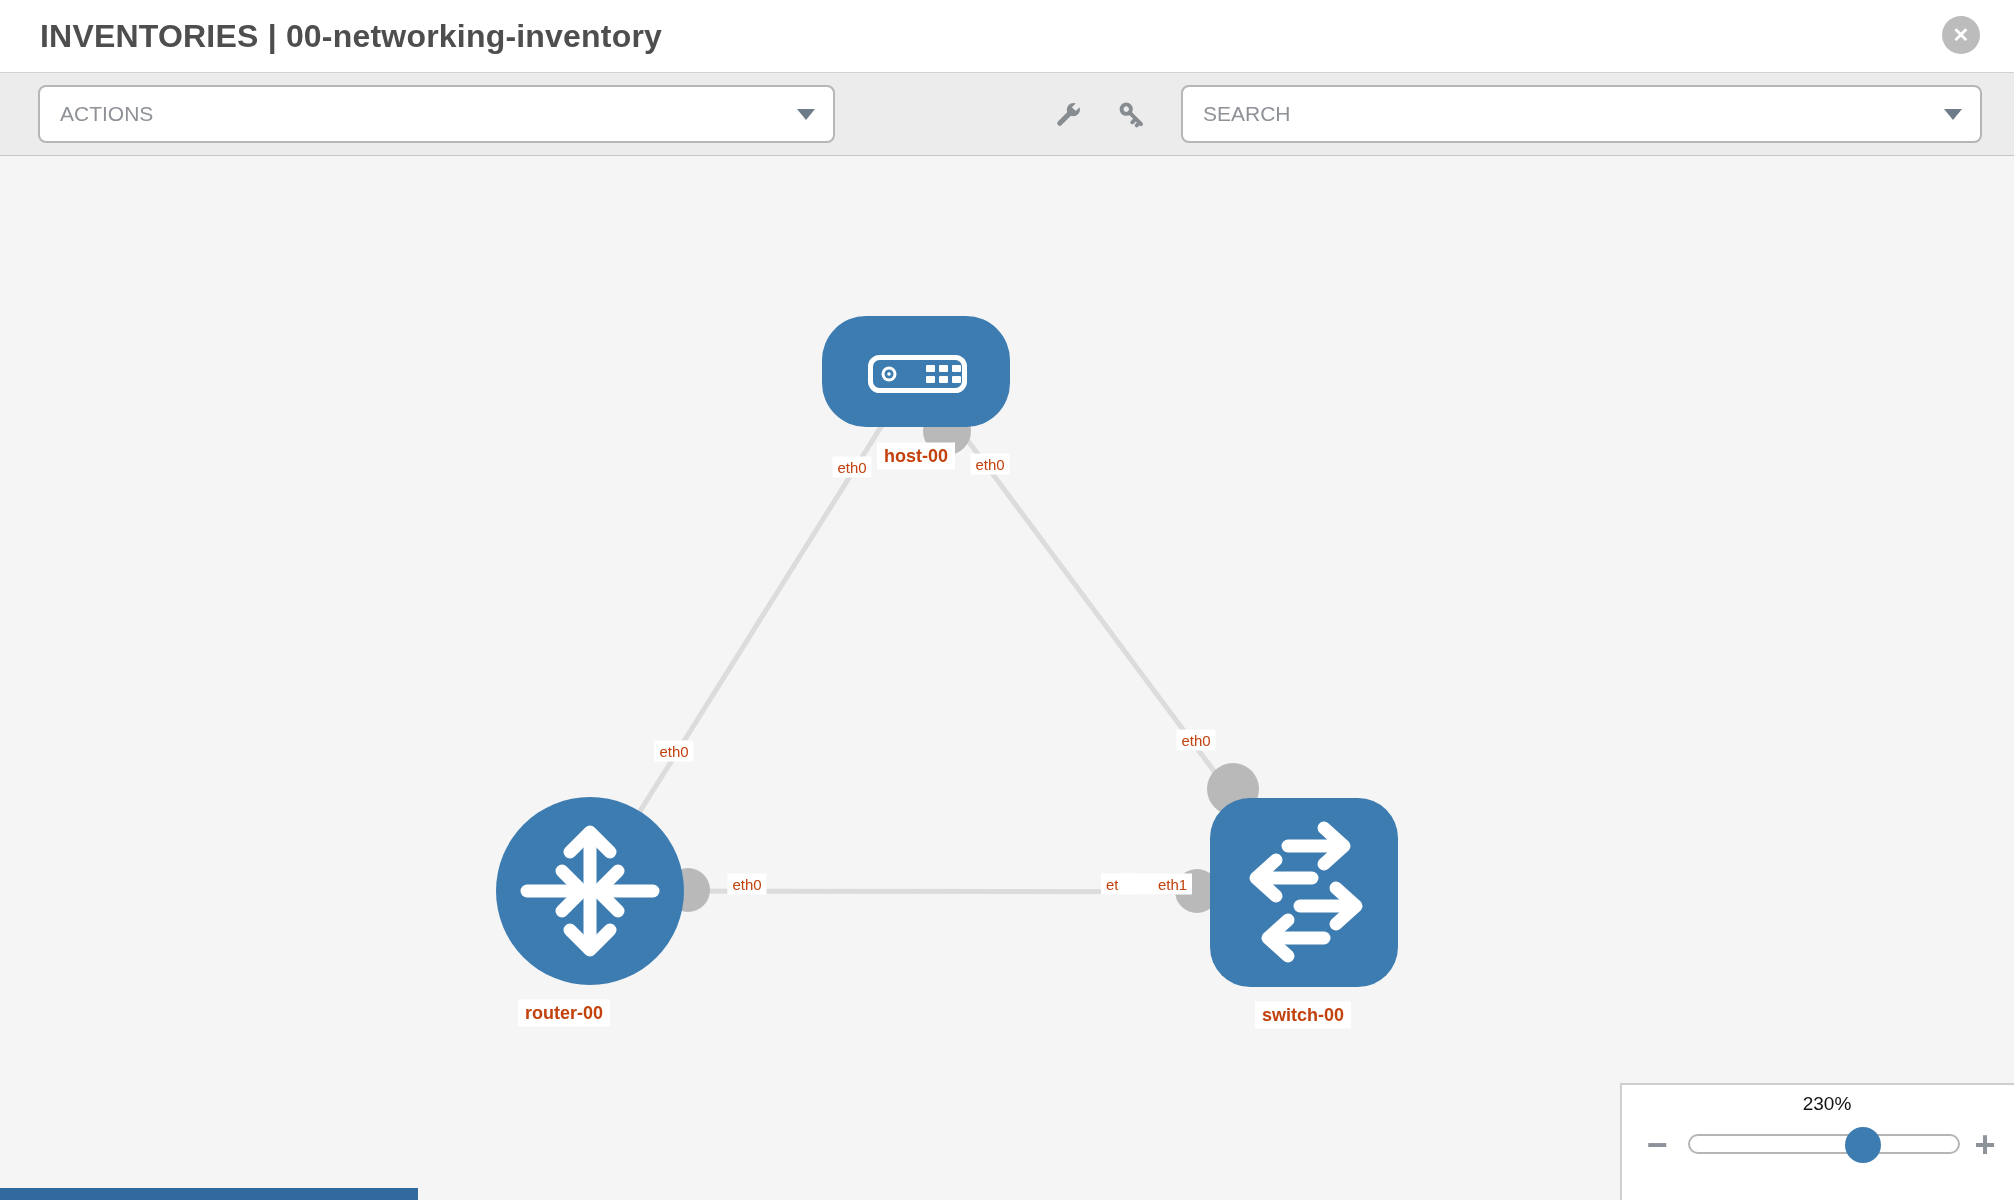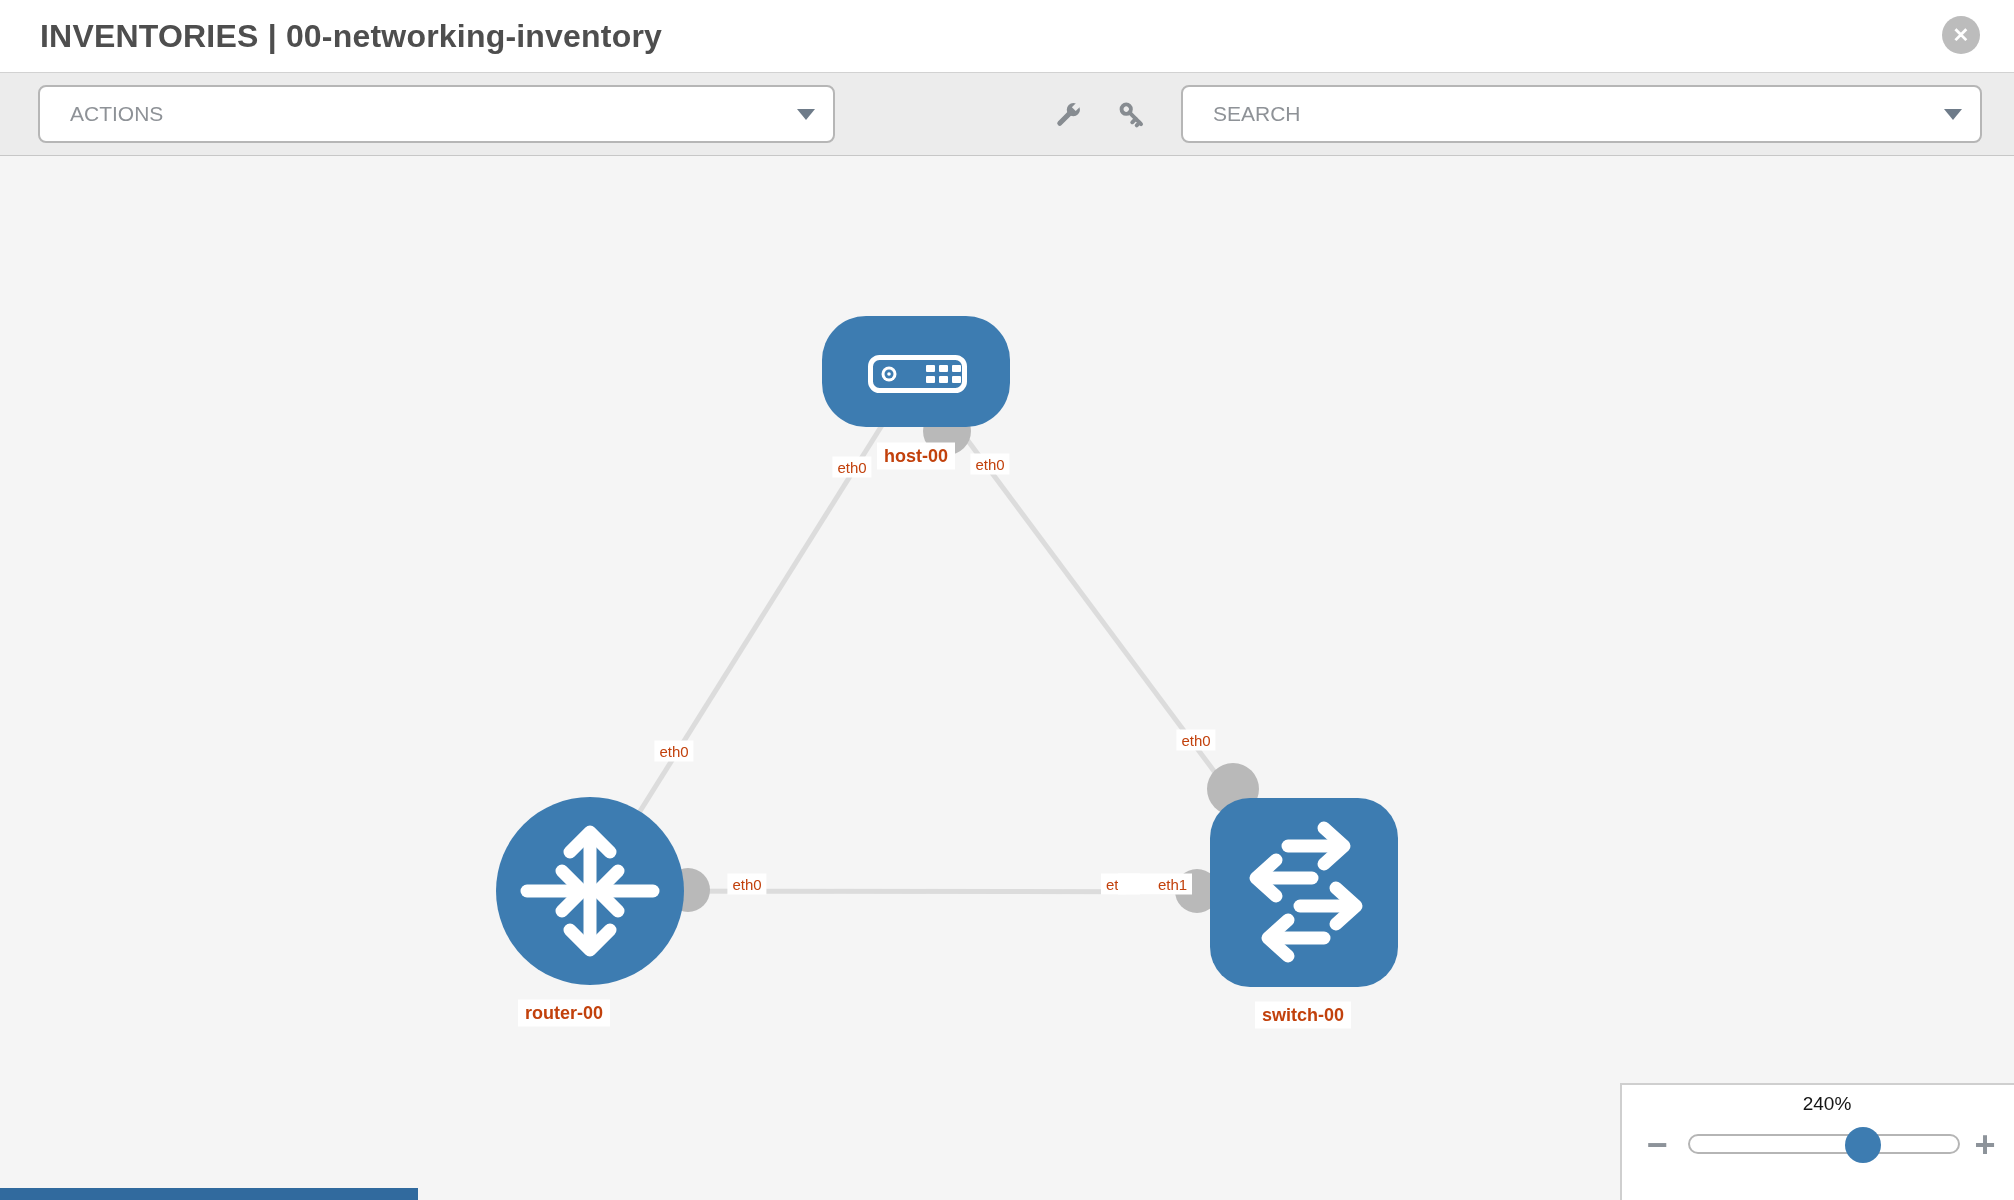--- a/index.html
+++ b/index.html
@@ -12,21 +12,21 @@
     font-size:32px;font-weight:700;color:#4e4e4e;letter-spacing:.2px;}
   .close-btn{position:absolute;left:1942px;top:16px;width:38px;height:38px;border-radius:50%;
     background:#bcbcbc;text-align:center;line-height:38px;cursor:pointer;}
   .close-btn span{font-size:20px;font-weight:700;color:#ffffff;}
 
   
   .toolbar{position:absolute;left:0;top:72px;width:2014px;height:84px;background:#ececec;
     border-top:1px solid #d2d2d2;border-bottom:1px solid #c7c7c7;box-sizing:border-box;}
   .tb-select{position:absolute;height:58px;background:#ffffff;border:2px solid #b6b6b6;
     border-radius:8px;box-sizing:border-box;display:flex;align-items:center;
-    padding:0 30px;font-size:21px;color:#8e9297;cursor:pointer;}
+    padding:0 20px;font-size:21px;color:#8e9297;cursor:pointer;}
   .sel-actions{left:38px;top:85px;width:797px;}
   .sel-search{left:1181px;top:85px;width:801px;}
   .caret{position:absolute;right:18px;top:50%;margin-top:-5px;width:0;height:0;
     border-left:9px solid transparent;border-right:9px solid transparent;
     border-top:11px solid #6e7b89;}
   .icon-btn{position:absolute;top:98px;width:36px;height:36px;cursor:pointer;}
   .icon-wrench{left:1049px;}
   .icon-key{left:1115px;}
 
   
@@ -163,21 +163,21 @@
 
   <div class="nlabel eth-label" style="left:852px;top:467px;">eth0</div>
   <div class="nlabel eth-label" style="left:990px;top:464px;">eth0</div>
   <div class="nlabel eth-label" style="left:674px;top:751px;">eth0</div>
   <div class="nlabel eth-label" style="left:1196px;top:740px;">eth0</div>
   <div class="nlabel eth-label" style="left:747px;top:884px;">eth0</div>
   <div class="nlabel eth-label-abs" style="left:1101px;top:884px;">eth0</div>
   <div class="nlabel eth-label-abs" style="left:1118px;top:884px;padding-left:40px;">eth1</div>
 
   <div class="zoom-panel">
-    <div class="zoom-level">240%</div>
+    <div class="zoom-level">230%</div>
     <div class="zoom-minus">−</div>
     <div class="zoom-track"></div>
     <div class="zoom-knob"></div>
     <div class="zoom-plus">+</div>
   </div>
 
   <div class="key-bar"></div>
 
 </div>
 

